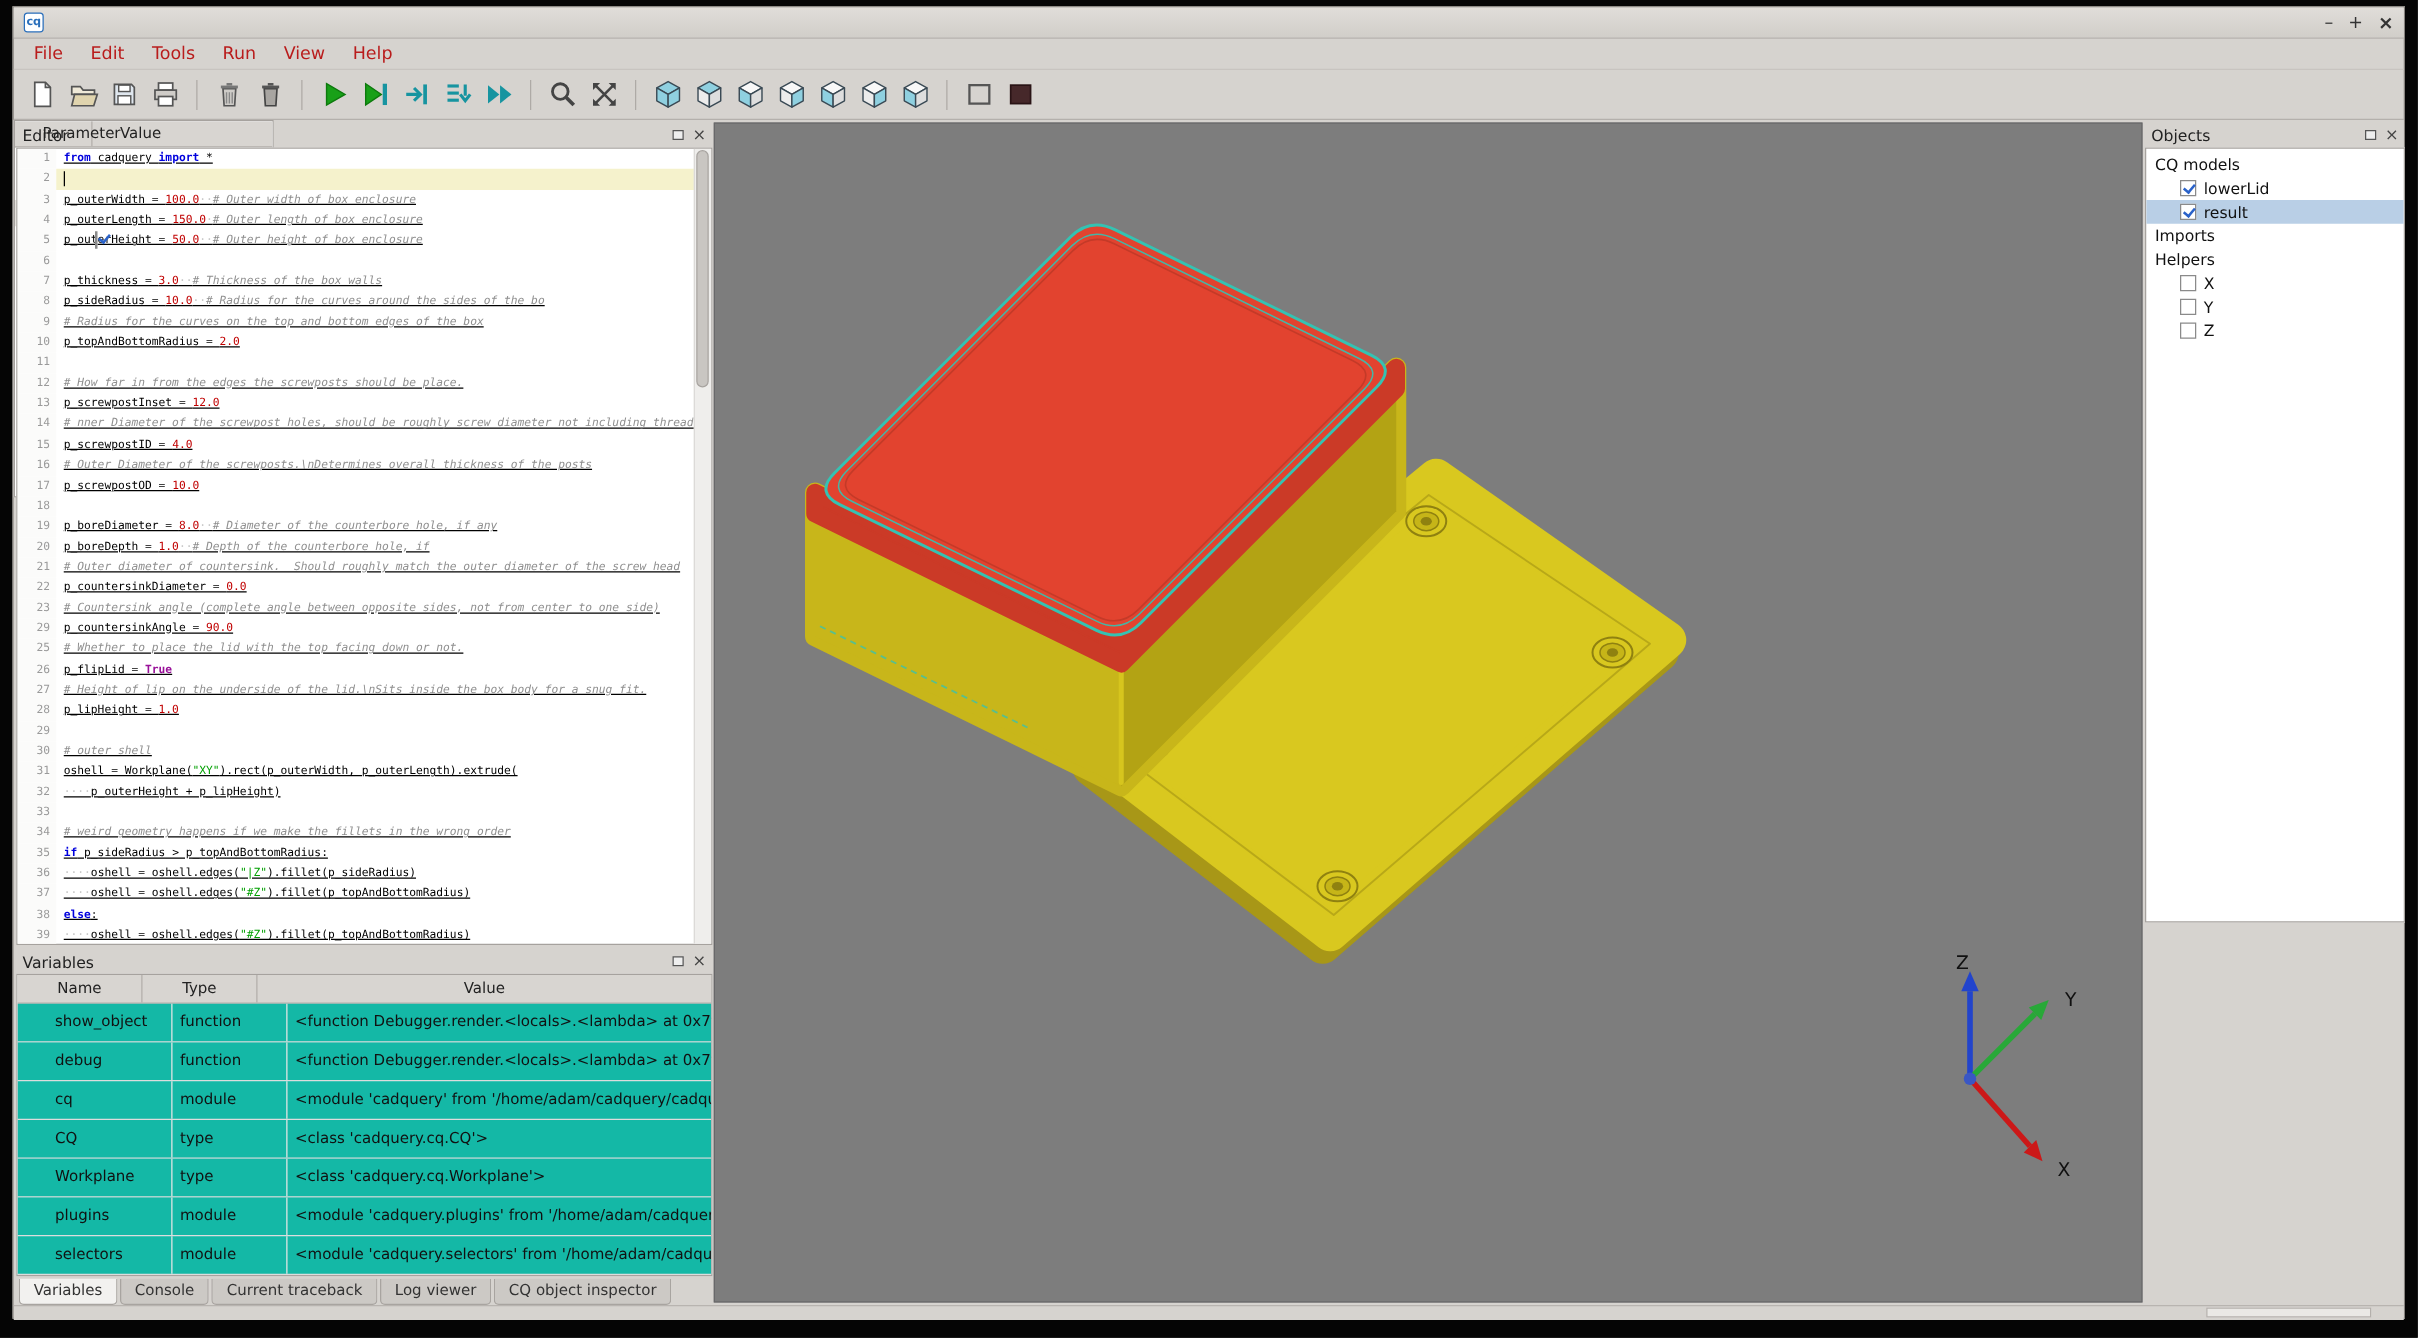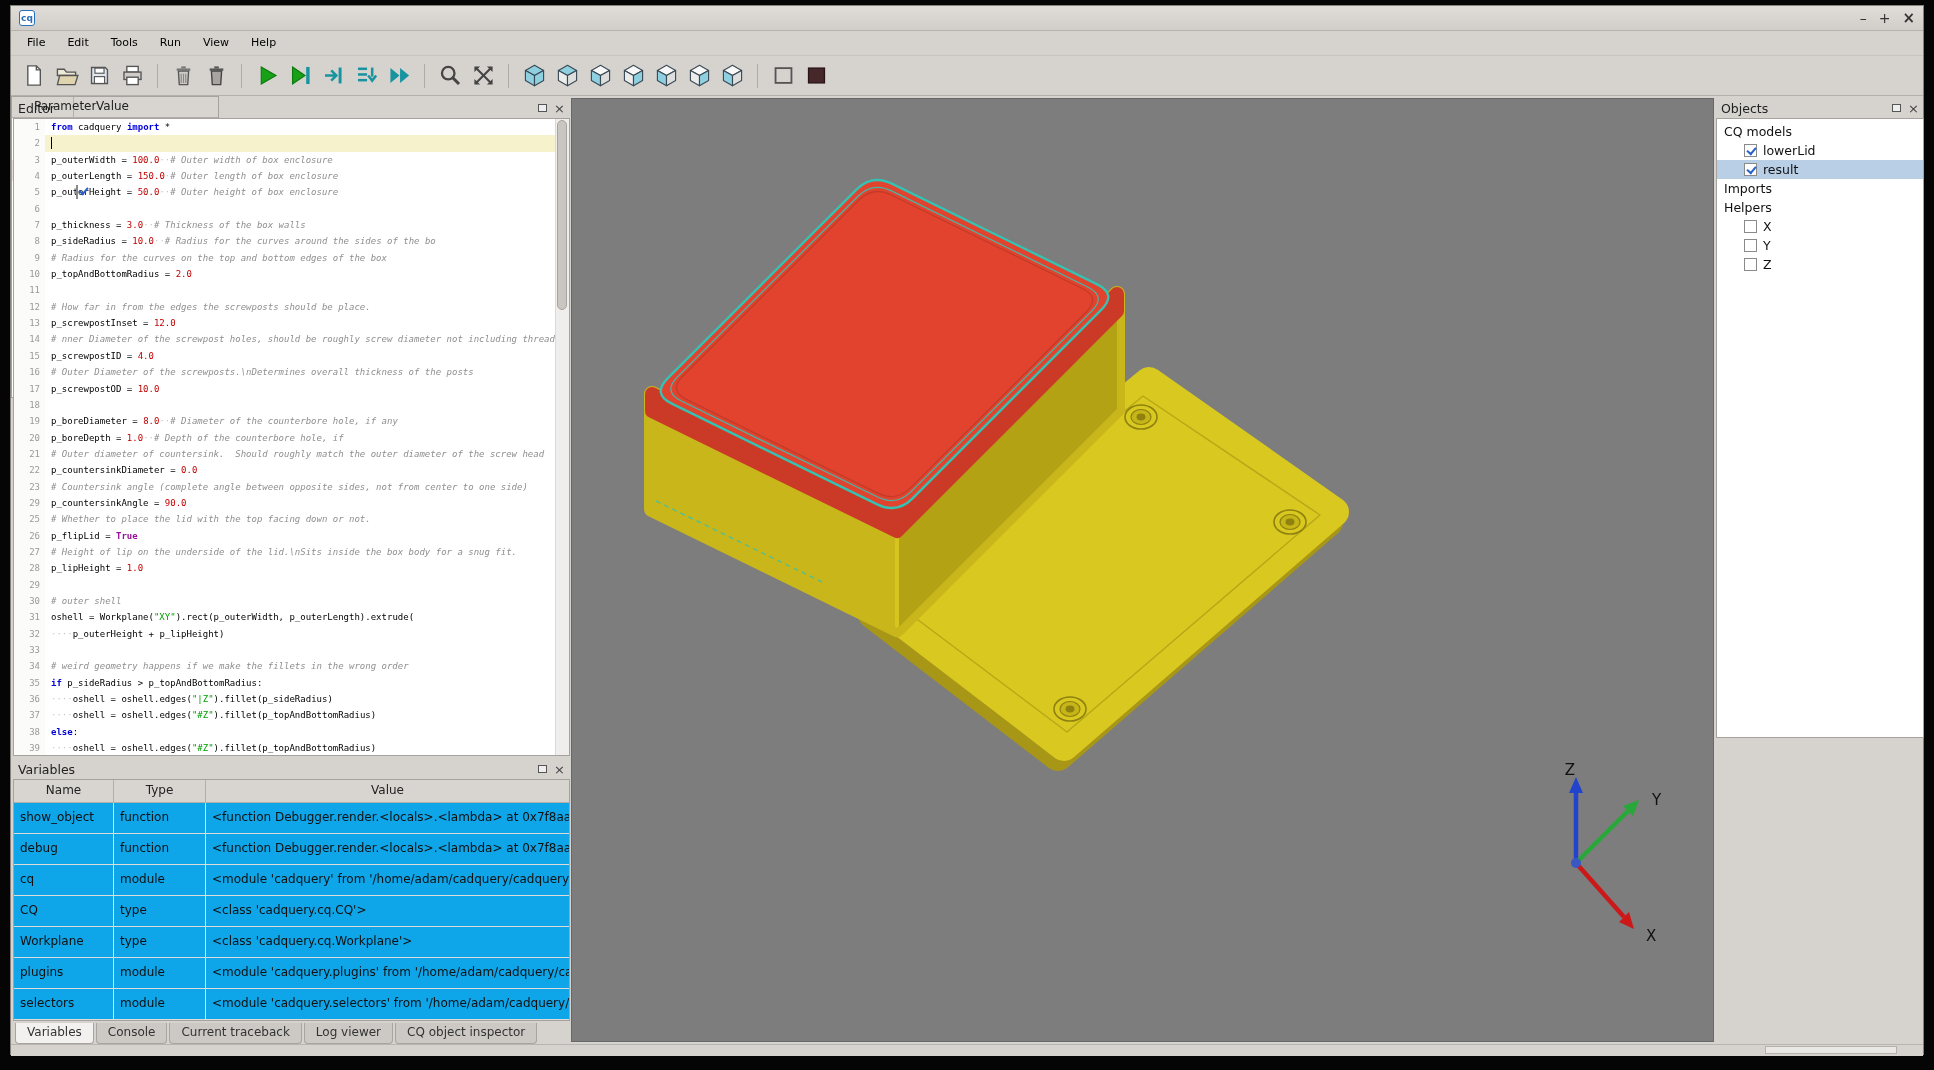--- a/index.html
+++ b/index.html
@@ -12,58 +12,58 @@
             background:linear-gradient(#e0ddd9,#d1cec9);border-bottom:1px solid #b6b2ae;}
   .logo{position:absolute;left:8px;top:4px;width:16px;height:16px;border:1px solid #2a6fbb;border-radius:3px;
         color:#2a6fbb;font-size:9px;font-weight:bold;text-align:center;line-height:14px;background:#fff;box-sizing:border-box;}
   .title-text{position:absolute;left:0;right:0;top:4px;text-align:center;font-size:13px;font-weight:bold;color:#3a3a3a;}
   .win-controls{position:absolute;right:8px;top:0;height:24px;display:flex;gap:12px;align-items:center;}
   .win-btn{font-size:14px;color:#333;line-height:1;cursor:default;}
   .win-btn.close{font-weight:bold;font-size:15px;}
   
   .menubar{position:absolute;left:0;top:24px;right:0;height:26px;display:flex;align-items:center;
            padding-left:6px;gap:2px;border-bottom:1px solid #c8c4c0;box-sizing:border-box;}
-  .menu-item{padding:0 10px;font-size:11px;color:#000000;}
+  .menu-item{padding:0 10px;font-size:14px;color:#b91c1c;}
   .toolbar{position:absolute;left:0;top:50px;right:0;height:40px;display:flex;align-items:center;
            padding-left:8px;gap:5px;border-bottom:1px solid #b4b0ac;box-sizing:border-box;}
   .tool-btn{width:28px;height:28px;display:flex;align-items:center;justify-content:center;border-radius:3px;}
   .tool-btn svg{width:25px;height:25px;}
   .tb-sep{width:1px;height:24px;background:#aeaaa6;margin:0 6px;}
   
   .main{position:absolute;left:0;top:90px;right:0;height:948px;background:#d6d3cf;}
   .dock{position:absolute;}
   .dock-title{height:20px;display:flex;align-items:center;padding:0 5px;font-size:12.5px;color:#222;}
   .dock-btns{margin-left:auto;display:flex;gap:7px;align-items:center;}
   .float-btn{width:9px;height:8px;border:1.5px solid #555;box-sizing:border-box;background:#eee;}
   .close-btn{font-size:13px;color:#444;line-height:1;}
   
   .editor-dock{left:2px;top:2px;width:557px;height:658px;}
   .editor-body{position:absolute;left:0;top:20px;right:0;bottom:0;background:#fff;border:1px solid #a6a29e;overflow:hidden;box-sizing:border-box;}
   .editor-content{position:absolute;left:0;top:0;right:13px;bottom:0;overflow:hidden;}
   .code-line{display:flex;height:16.35px;line-height:16.35px;font-family:"DejaVu Sans Mono",monospace;font-size:9px;white-space:pre;}
   .ln{flex:none;width:26px;text-align:right;padding-right:5px;color:#9a9a9a;background:#fbfbfa;}
-  .lc{flex:1;padding-left:6px;position:relative;overflow:hidden;}
+  .lc{flex:1;padding-left:6px;position:relative;overflow:hidden;text-decoration:underline;}
   .code-line.current .lc{background:#f5f2cc;}
   .cursor{position:absolute;left:6px;top:2px;width:1px;height:12px;background:#000;}
   .tok-k{color:#0000dd;font-weight:bold;}
   .tok-n{color:#c00000;}
   .tok-s{color:#00a000;}
   .tok-c{color:#8f8f8f;font-style:italic;}
   .tok-b{color:#991099;font-weight:bold;}
   .tok-t{color:#000;}
   .tok-ws{color:#c6c6c6;}
   .editor-scroll{position:absolute;right:0;top:0;width:13px;bottom:0;background:#efeeec;border-left:1px solid #dcdad8;}
   .editor-thumb{position:absolute;left:1px;top:1px;width:10px;height:190px;background:#c9c6c2;border:1px solid #a8a4a0;border-radius:5px;box-sizing:border-box;}
   
   .vars-dock{left:2px;top:663px;width:557px;height:262px;}
   .vars-body{position:absolute;left:0;top:20px;right:0;bottom:0;background:#fff;border:1px solid #a6a29e;overflow:hidden;box-sizing:border-box;}
   .vt-header{display:grid;grid-template-columns:100px 92px 1fr;height:22px;background:#d8d5d1;border-bottom:1px solid #b2aeaa;}
   .vt-hcell{border-right:1px solid #b2aeaa;text-align:center;line-height:21px;font-size:12px;color:#222;}
   .vt-hcell:last-child{border-right:none;}
-  .vt-row{display:grid;grid-template-columns:100px 92px 1fr;height:30px;border-bottom:1px solid #dcdcdc;background:#0ea5e9;}
+  .vt-row{display:grid;grid-template-columns:100px 92px 1fr;height:30px;border-bottom:1px solid #dcdcdc;background:#14b8a6;padding-left:24px;}
   .vt-cell{padding:0 6px;line-height:29px;border-right:1px solid #e6e6e6;overflow:hidden;white-space:nowrap;font-size:12px;color:#111;}
   .vt-cell:last-child{border-right:none;}
   
   .tabs{position:absolute;left:4px;top:927px;height:21px;display:flex;gap:2px;}
   .tab{height:20px;line-height:19px;padding:0 11px;font-size:12px;color:#333;background:#ccc9c5;
        border:1px solid #a8a4a0;border-top:none;border-radius:0 0 4px 4px;}
   .tab.active{background:#f2f1ef;}
   
   .viewport{position:absolute;left:560px;top:2px;width:1143px;height:944px;background:#7d7d7d;border:1px solid #68686a;box-sizing:border-box;}
   .viewport svg{display:block;width:100%;height:100%;}

